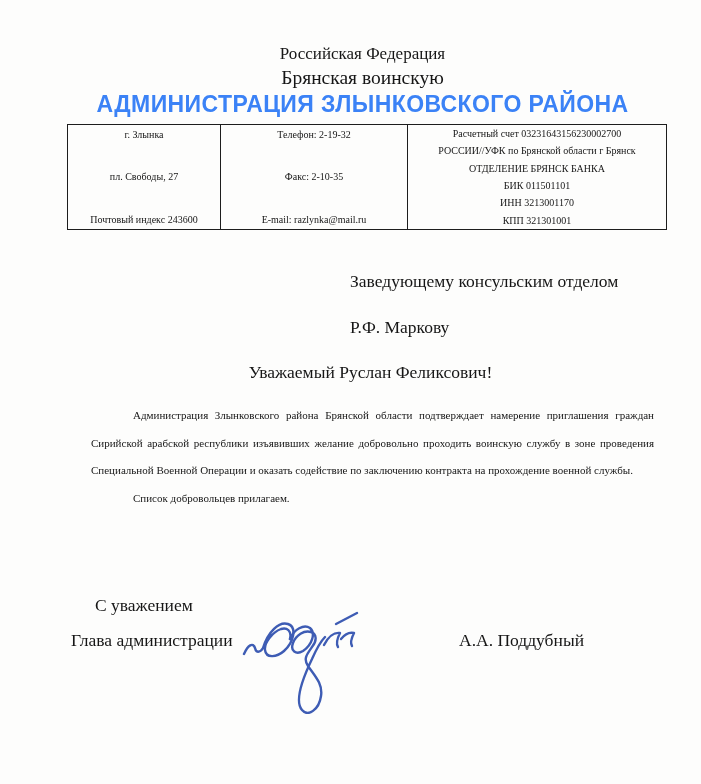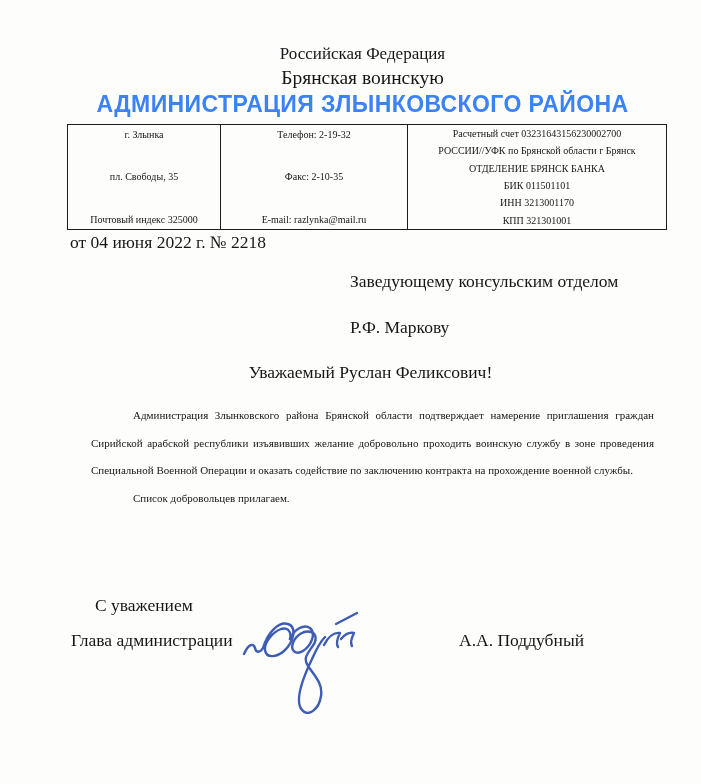--- a/index.html
+++ b/index.html
@@ -56,39 +56,38 @@
 
   <div class="letter-header">
     <div class="h-country">Российская Федерация</div>
     <div class="h-region">Брянская воинскую</div>
     <div class="h-org">АДМИНИСТРАЦИЯ ЗЛЫНКОВСКОГО РАЙОНА</div>
   </div>
 
   <div class="info-table">
     <div class="cell cell-address">
       <div>г. Злынка</div>
-      <div>пл. Свободы, 35</div>
-      <div>Почтовый индекс 325000</div>
+      <div>пл. Свободы, 27</div>
+      <div>Почтовый индекс 243600</div>
     </div>
     <div class="cell cell-contacts">
       <div>Телефон: 2-19-32</div>
       <div>Факс: 2-10-35</div>
       <div>E-mail: razlynka@mail.ru</div>
     </div>
     <div class="cell cell-bank">
       <div>Расчетный счет 03231643156230002700</div>
       <div>РОССИИ//УФК по Брянской области г Брянск</div>
       <div>ОТДЕЛЕНИЕ БРЯНСК БАНКА</div>
       <div>БИК 011501101</div>
       <div>ИНН 3213001170</div>
       <div>КПП 321301001</div>
     </div>
   </div>
 
-  <div class="ref-line">от 04 июня 2022 г. № 2218</div>
 
   <div class="addr-line1">Заведующему консульским отделом</div>
   <div class="addr-line2">Р.Ф. Маркову</div>
 
   <div class="salutation">Уважаемый Руслан Феликсович!</div>
 
   <div class="body-text">
     <p class="justified">Администрация Злынковского района Брянской области подтверждает намерение приглашения граждан Сирийской арабской республики изъявивших желание добровольно проходить воинскую службу в зоне проведения Специальной Военной Операции и оказать содействие по заключению контракта на прохождение военной службы.</p>
     <p>Список добровольцев прилагаем.</p>
   </div>

